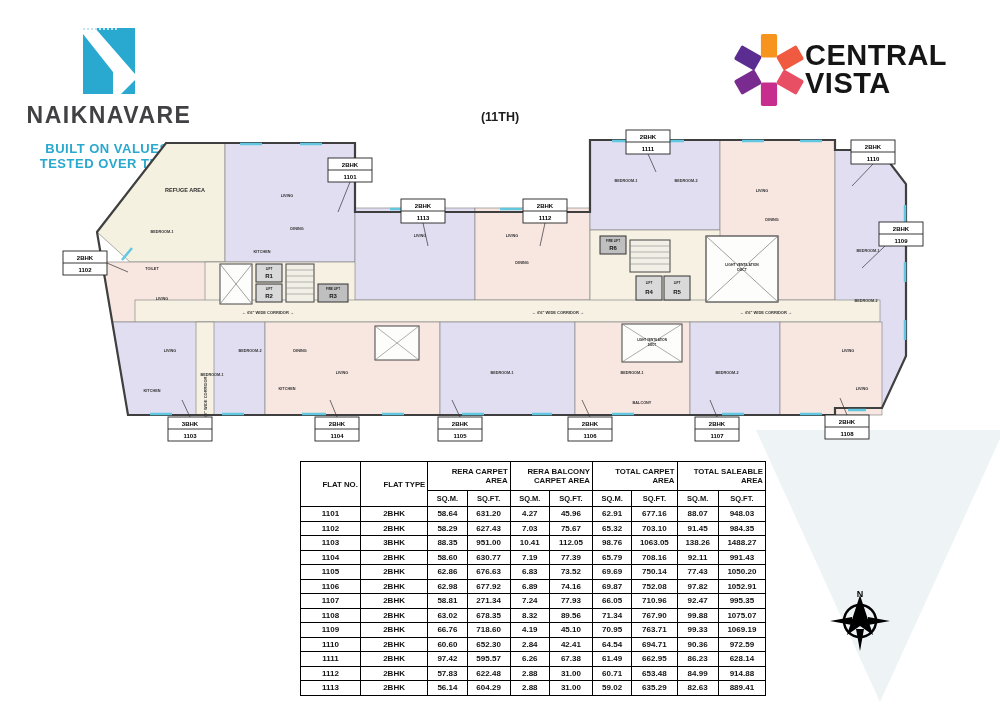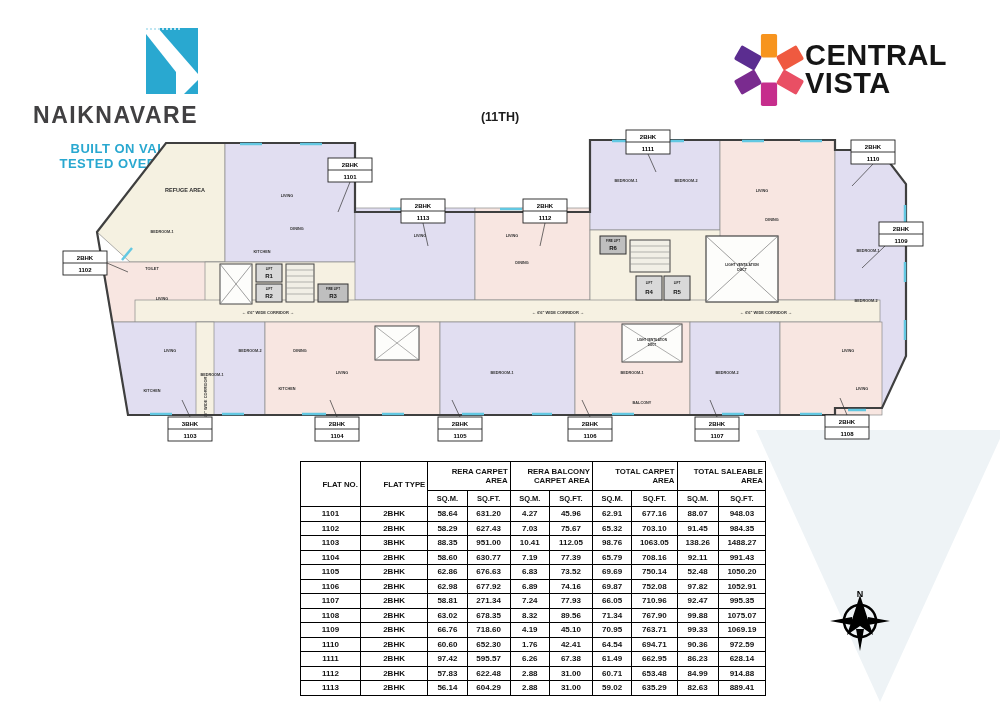--- a/index.html
+++ b/index.html
@@ -1,21 +1,21 @@
 <!DOCTYPE html>
 <html><head>
 <meta charset="utf-8">
 <style>
   html,body{margin:0;padding:0;background:#ffffff;}
   .stage{position:relative;width:1000px;height:717px;background:#ffffff;overflow:hidden;
          font-family:"Liberation Sans", sans-serif;}
   
   .bg-tri{position:absolute;left:0;top:0;width:1000px;height:717px;pointer-events:none;}
   
-  .brand-left{position:absolute;left:20px;top:28px;width:178px;text-align:right;}
+  .brand-left{position:absolute;left:20px;top:28px;width:178px;text-align:center;}
   .brand-left .nk-name{font-size:23px;font-weight:800;color:#414042;letter-spacing:1.5px;margin-top:4px;}
   .brand-left .nk-tag{font-size:13px;font-weight:700;color:#29a8d0;letter-spacing:0.5px;margin-top:12px;}
   .brand-right{position:absolute;left:733px;top:32px;display:flex;align-items:center;}
   .cv-name{font-size:29px;line-height:0.95;font-weight:900;color:#151515;letter-spacing:0.5px;}
   
   .plan-title{position:absolute;left:380px;top:106px;width:240px;text-align:center;color:#1c1c1c;}
   .plan-title .t1{font-size:15px;font-weight:800;letter-spacing:0.3px;}
   .plan-title .t2{font-size:12.5px;font-weight:800;margin-top:4px;}
   
   .plan-wrap{position:absolute;left:0;top:125px;width:1000px;height:325px;}
@@ -417,21 +417,21 @@
         </tr>
         <tr>
           <td>1105</td>
           <td>2BHK</td>
           <td>62.86</td>
           <td>676.63</td>
           <td>6.83</td>
           <td>73.52</td>
           <td>69.69</td>
           <td>750.14</td>
-          <td>52.48</td>
+          <td>77.43</td>
           <td>1050.20</td>
         </tr>
         <tr>
           <td>1106</td>
           <td>2BHK</td>
           <td>62.98</td>
           <td>677.92</td>
           <td>6.89</td>
           <td>74.16</td>
           <td>69.87</td>
@@ -473,21 +473,21 @@
           <td>70.95</td>
           <td>763.71</td>
           <td>99.33</td>
           <td>1069.19</td>
         </tr>
         <tr>
           <td>1110</td>
           <td>2BHK</td>
           <td>60.60</td>
           <td>652.30</td>
-          <td>1.76</td>
+          <td>2.84</td>
           <td>42.41</td>
           <td>64.54</td>
           <td>694.71</td>
           <td>90.36</td>
           <td>972.59</td>
         </tr>
         <tr>
           <td>1111</td>
           <td>2BHK</td>
           <td>97.42</td>

